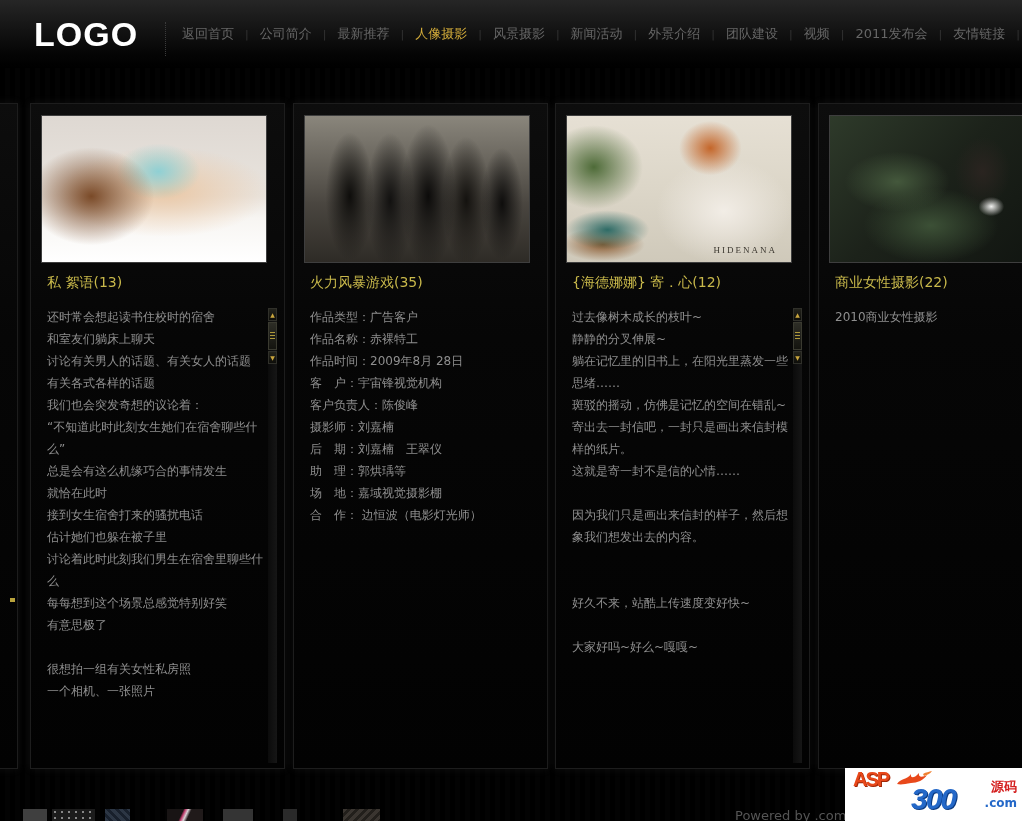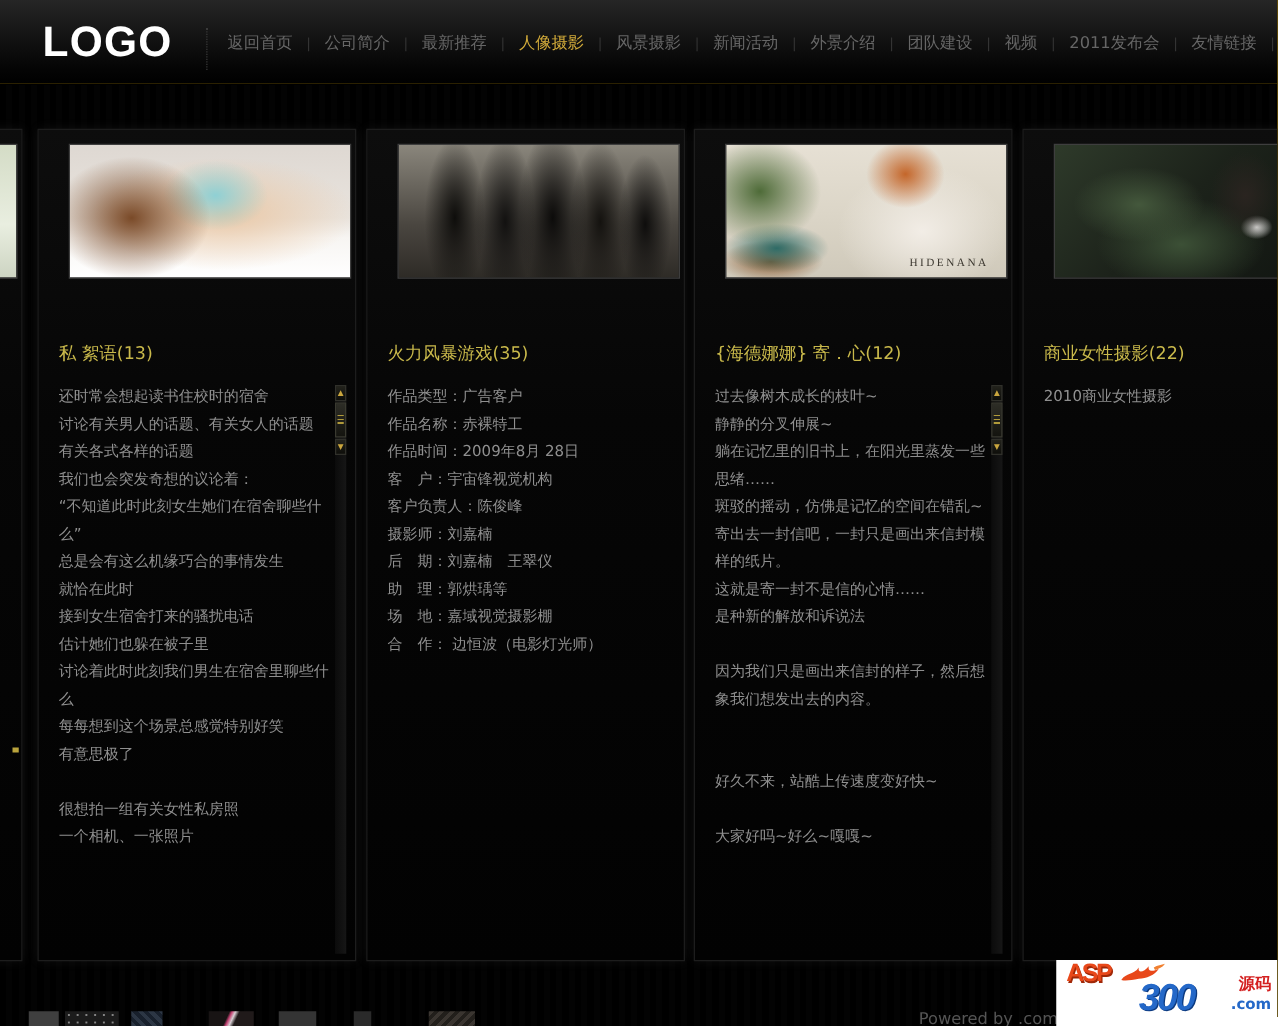--- a/index.html
+++ b/index.html
@@ -21,21 +21,21 @@
   .nav-item.active { color:#d2ab3a; }
   .nav-sep { font-size:11px; color:#333; margin:0 11px; }
 
   
   .main { position:absolute; left:0; top:68px; width:1022px; height:753px;
           background:repeating-linear-gradient(90deg,#000 0 5px,#030303 5px 10px); }
 
   .card { position:absolute; top:35px; width:255px; height:666px;
           background:linear-gradient(180deg,#0d0d0d 0%,#060606 35%,#020202 100%);
           border:1px solid #1d1d1d; box-shadow:0 0 9px rgba(150,150,150,0.10); }
-  .photo { position:absolute; left:24px; top:11px; width:226px; height:108px;
+  .photo { position:absolute; left:10px; top:11px; width:226px; height:148px;
            border:1px solid #3e3e3e; }
   .ph-caption { position:absolute; left:0; right:14px; bottom:7px; text-align:right;
                 font-size:9px; letter-spacing:2px; color:#3c3830;
                 font-family:"Liberation Serif",serif; }
   .card-title { position:absolute; left:16px; top:170px; font-size:14px; color:#c9b94b; cursor:pointer; }
   .card-text { position:absolute; left:16px; top:202px; width:226px; font-size:12px;
                line-height:22px; color:#8f8f8f; }
   .line { min-height:22px; }
 
   
@@ -147,20 +147,21 @@
     <div class="card" style="left:-237px;">
       <div class="photo ph-p"></div>
       <div class="frag"></div>
     </div>
 
     <div class="card" style="left:30px;">
       <div class="photo ph-a"></div>
       <div class="card-title">私 絮语(13)</div>
       <div class="card-text">
         <div class="line">还时常会想起读书住校时的宿舍</div>
+        <div class="line">和室友们躺床上聊天</div>
         <div class="line">讨论有关男人的话题、有关女人的话题</div>
         <div class="line">有关各式各样的话题</div>
         <div class="line">我们也会突发奇想的议论着：</div>
         <div class="line">“不知道此时此刻女生她们在宿舍聊些什么”</div>
         <div class="line">总是会有这么机缘巧合的事情发生</div>
         <div class="line">就恰在此时</div>
         <div class="line">接到女生宿舍打来的骚扰电话</div>
         <div class="line">估计她们也躲在被子里</div>
         <div class="line">讨论着此时此刻我们男生在宿舍里聊些什么</div>
         <div class="line">每每想到这个场景总感觉特别好笑</div>
@@ -200,21 +201,20 @@
         <div class="ph-caption">HIDENANA</div>
       </div>
       <div class="card-title">{海德娜娜} 寄．心(12)</div>
       <div class="card-text">
         <div class="line">过去像树木成长的枝叶~</div>
         <div class="line">静静的分叉伸展~</div>
         <div class="line">躺在记忆里的旧书上，在阳光里蒸发一些思绪……</div>
         <div class="line"> 斑驳的摇动，仿佛是记忆的空间在错乱~</div>
         <div class="line">寄出去一封信吧，一封只是画出来信封模样的纸片。</div>
         <div class="line">这就是寄一封不是信的心情……</div>
-        <div class="line">是种新的解放和诉说法</div>
         <div class="line"></div>
         <div class="line">因为我们只是画出来信封的样子，然后想象我们想发出去的内容。</div>
         <div class="line"></div>
         <div class="line"></div>
         <div class="line">好久不来，站酷上传速度变好快~</div>
         <div class="line"></div>
         <div class="line">大家好吗~好么~嘎嘎~</div>
       </div>
       <div class="sbar">
         <div class="sbtn">▲</div>

